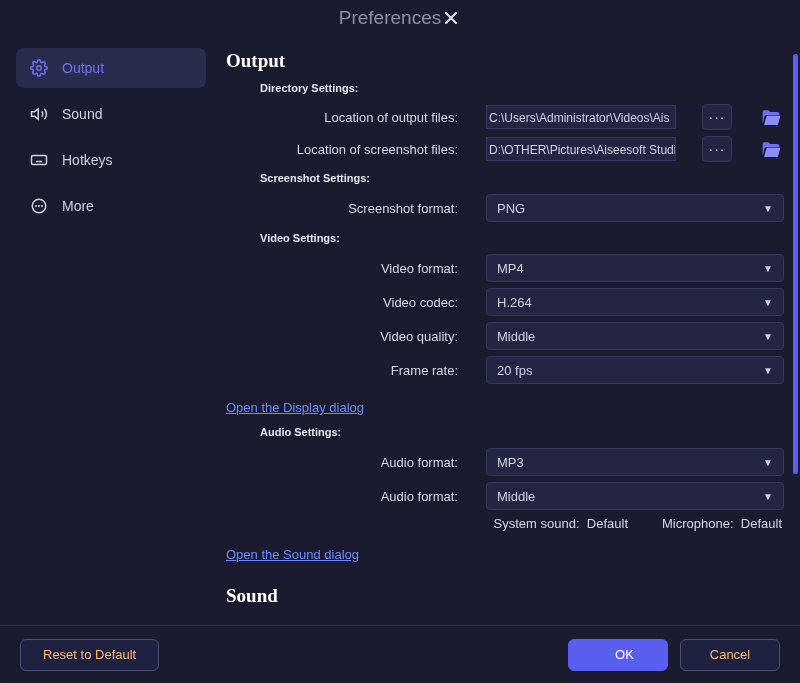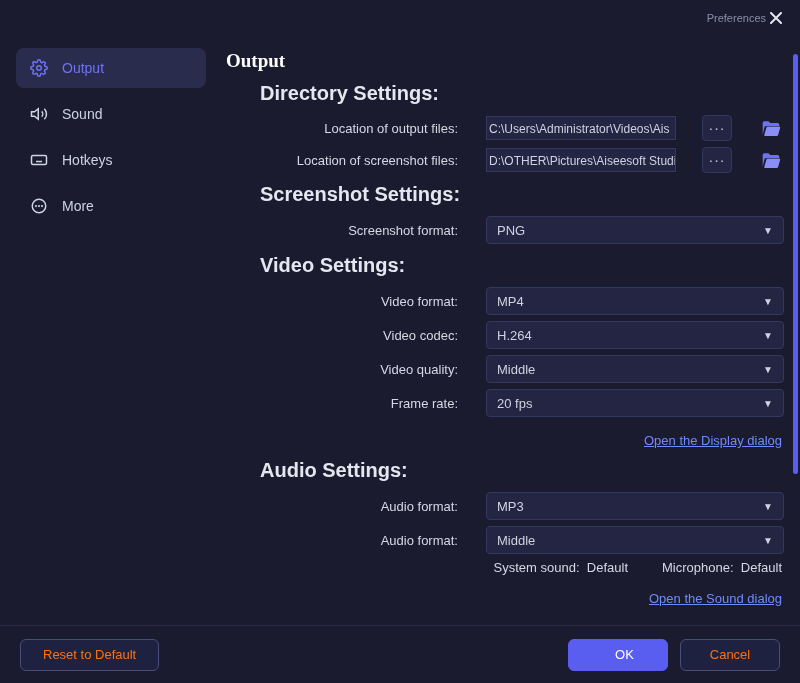--- a/index.html
+++ b/index.html
@@ -1,40 +1,40 @@
 <!DOCTYPE html>
 <html><head>
 <meta charset="utf-8">
 <style>
 * { box-sizing: border-box; margin: 0; padding: 0; font-family: -apple-system, BlinkMacSystemFont, "Segoe UI", Arial, sans-serif; }
 body { background: #1a1b2e; width: 800px; height: 683px; overflow: hidden; }
 .window { width: 800px; height: 683px; background: #1a1b2e; display: flex; flex-direction: column; border-radius: 10px; }
-.titlebar { height: 36px; display: flex; align-items: center; padding: 0 14px; color: #8a8fa3; font-size: 11px; justify-content: flex-end; }
+.titlebar { height: 36px; display: flex; align-items: center; padding: 0 14px; color: #8a8fa3; font-size: 19px; justify-content: center; }
 .close-btn { color: #cfd2e0; font-size: 16px; cursor: pointer; width: 20px; height: 20px; display: flex; align-items: center; justify-content: center; }
 .body { flex: 1; display: flex; overflow: hidden; }
 .sidebar { width: 218px; padding: 12px 12px 12px 16px; display: flex; flex-direction: column; gap: 6px; }
 .sidebar-item { display: flex; align-items: center; gap: 14px; height: 40px; padding: 0 14px; border-radius: 8px; color: #cfd2e0; font-size: 14px; cursor: pointer; }
 .sidebar-item.active { background: #2a2c4e; color: #6e72f2; }
 .sidebar-icon { width: 18px; height: 18px; display: flex; align-items: center; justify-content: center; }
 .content { flex: 1; overflow-y: auto; padding: 8px 16px 8px 8px; color: #cfd2e0; position: relative; }
 .scrollbar { position: absolute; right: 2px; top: 18px; width: 5px; height: 420px; background: #5a5ef0; border-radius: 3px; }
 .section-title { font-size: 19px; font-weight: 700; color: #ffffff; margin: 6px 0 10px 0; font-family: Georgia, serif; }
-.subsection-title { font-size: 20px; font-weight: 600; color: #e5e7f0; margin: 10px 0 10px 34px; }
+.subsection-title { font-size: 11px; font-weight: 600; color: #e5e7f0; margin: 10px 0 10px 34px; }
 .row { display: flex; align-items: center; gap: 26px; margin: 6px 0; }
 .row-label { width: 234px; text-align: right; color: #d6d8e6; font-size: 13px; padding-right: 2px; }
 .path-input { flex: 1; height: 24px; background: #232542; border: 1px solid #35385e; border-radius: 0; color: #cfd2e0; font-size: 12px; padding: 0 2px; line-height: 24px; overflow: hidden; white-space: nowrap; }
 .more-btn { width: 30px; height: 26px; background: #232542; border: 1px solid #35385e; border-radius: 4px; color: #cfd2e0; display: flex; align-items: center; justify-content: center; font-size: 14px; cursor: pointer; letter-spacing: 1px; }
 .folder-btn { width: 26px; height: 26px; display: flex; align-items: center; justify-content: center; cursor: pointer; }
 .select { flex: 1; height: 28px; background: #232542; border: 1px solid #35385e; border-radius: 4px; color: #cfd2e0; font-size: 13px; padding: 0 10px; display: flex; align-items: center; justify-content: space-between; cursor: pointer; }
 .chevron { color: #cfd2e0; font-size: 10px; }
-.link-row { text-align: right; padding-right: 2px; margin: 14px 0 2px 0; }
+.link-row { text-align: left; padding-right: 2px; margin: 14px 0 2px 0; }
 .link { color: #6e8cff; text-decoration: underline; font-size: 13px; cursor: pointer; }
 .status-row { display: flex; justify-content: flex-end; gap: 34px; padding-right: 2px; margin: 6px 0; font-size: 13px; color: #d6d8e6; }
 .footer { height: 58px; display: flex; align-items: center; justify-content: space-between; padding: 0 20px; border-top: 1px solid #2a2c46; }
-.btn { height: 32px; padding: 0 22px; border-radius: 6px; border: 1px solid #4a4d7a; background: #1f2140; color: #f97316; font-size: 13px; cursor: pointer; display: inline-flex; align-items: center; justify-content: center; }
+.btn { height: 32px; padding: 0 22px; border-radius: 6px; border: 1px solid #4a4d7a; background: #1f2140; color: #fdba74; font-size: 13px; cursor: pointer; display: inline-flex; align-items: center; justify-content: center; }
 .btn.primary { background: #5a5ef0; border-color: #5a5ef0; color: #fff; min-width: 100px; padding-left: 35px; }
 .btn.secondary { min-width: 100px; }
 .footer-right { display: flex; gap: 12px; }
 .half-icon { width:18px; height:18px; }
 </style>
 </head>
 <body>
 
 <div class="window">
   <div class="titlebar">

